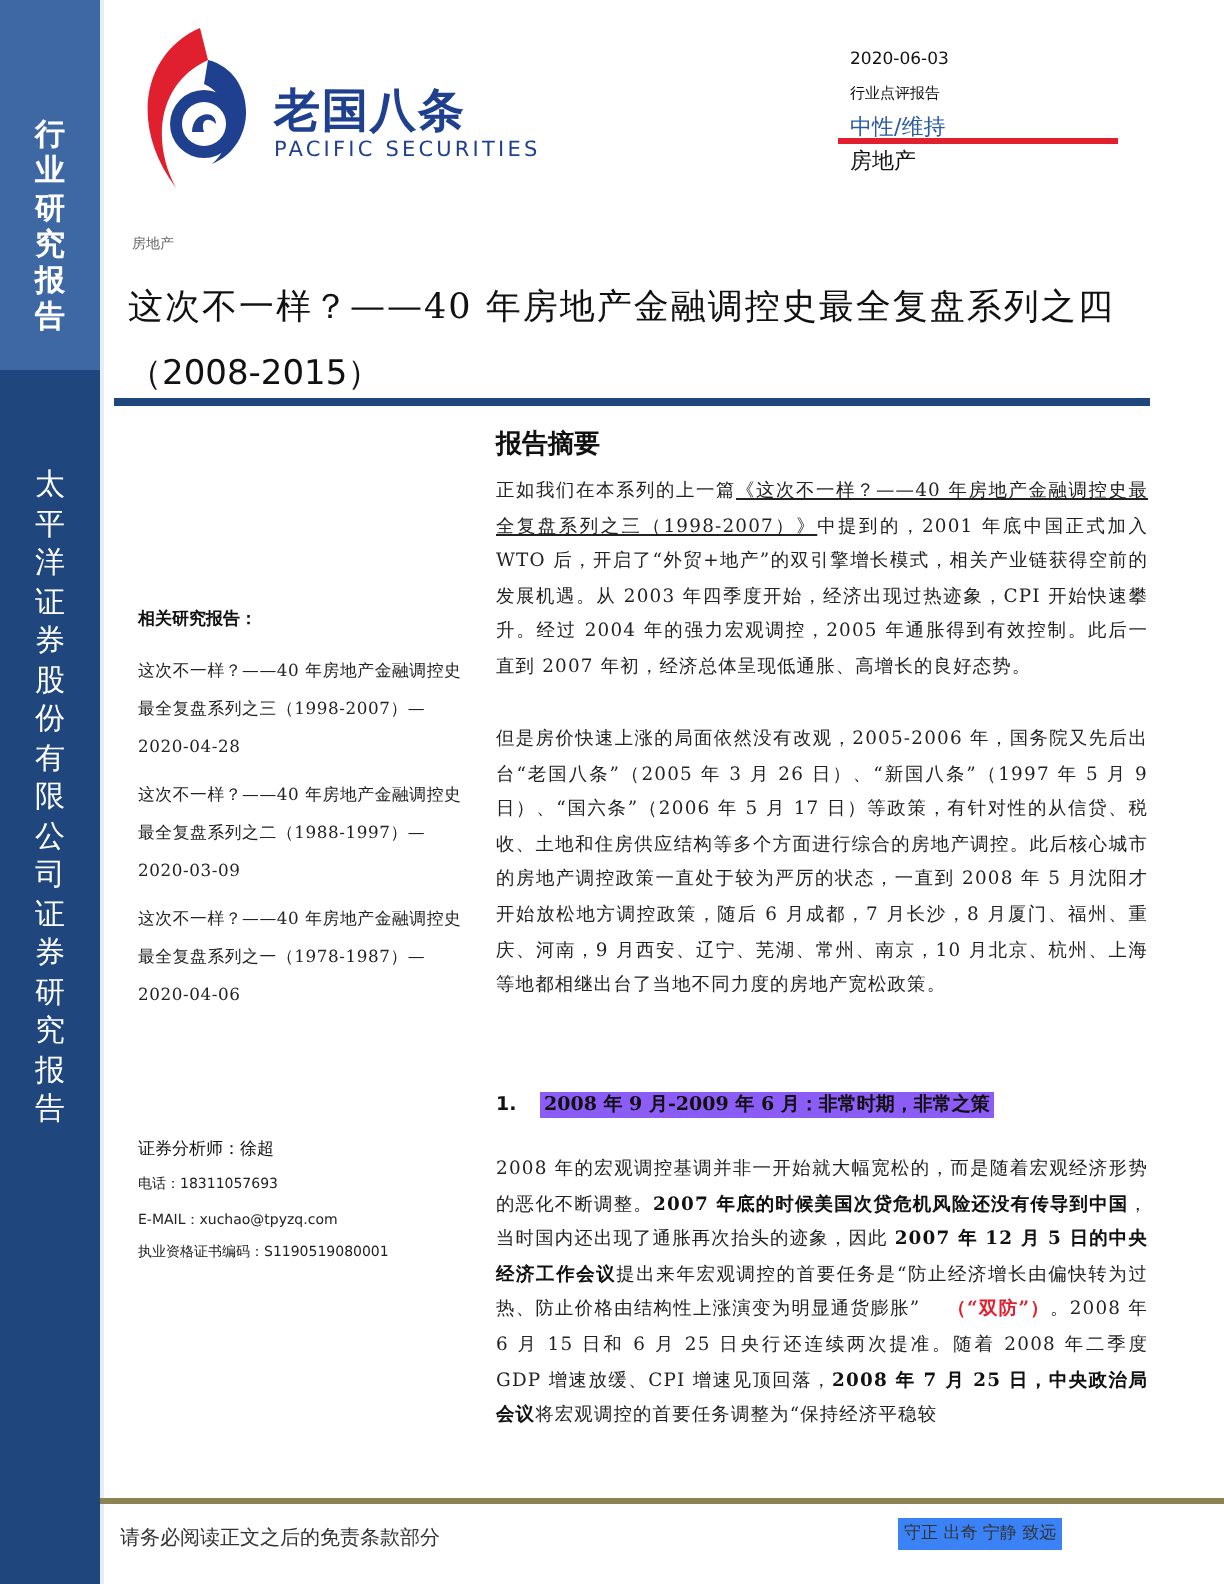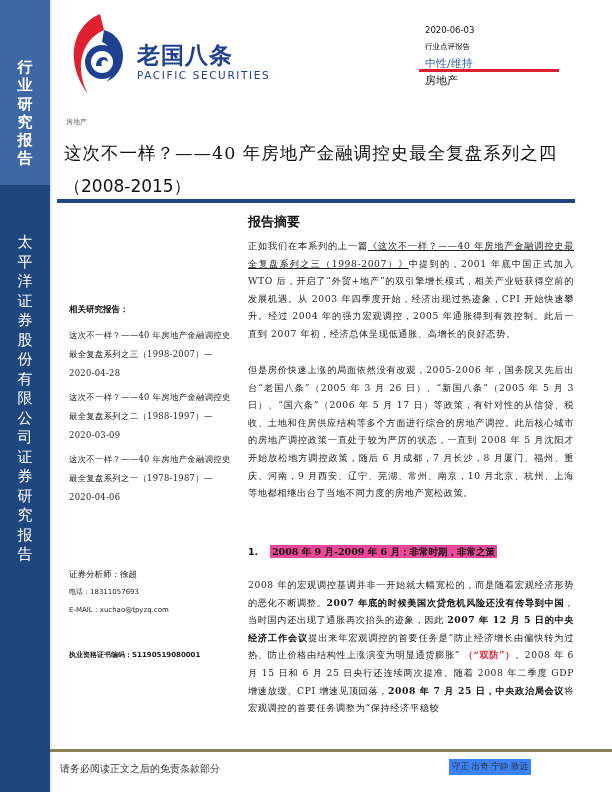--- a/index.html
+++ b/index.html
@@ -38,23 +38,23 @@
 
   .analyst { position:absolute; left:69px; top:569px; font-size:8.5px; font-weight:normal; font-family:"DejaVu Serif", serif; }
   .contact { position:absolute; left:69px; font-size:7px; color:#222; white-space:nowrap; }
 
   .abs-h { position:absolute; left:248px; top:213px; font-size:13px; font-weight:bold; font-family:"DejaVu Serif", serif; }
   .body-text { position:absolute; left:248px; width:326px; font-size:9.2px; line-height:17.6px;
                font-family:"DejaVu Serif", serif; color:#222; text-align:justify; letter-spacing:0.6px; }
   .body-text u { text-decoration:underline; }
   .sec { position:absolute; left:248px; top:546px; font-size:9.5px; font-weight:bold; white-space:nowrap; }
   .sec .num { display:inline-block; width:22px; }
-  .sec .hl { background:#ec4899; padding:1px 2px; font-family:"DejaVu Serif", serif; }
+  .sec .hl { background:#8b5cf6; padding:1px 2px; font-family:"DejaVu Serif", serif; }
   .b { font-weight:bold; color:#111; }
-  .red { color:#e0202f; font-weight:bold; }
+  .red { color:#e0202f; font-weight:bold;margin-left:10px; }
 
   .foot-rule { position:absolute; left:50px; top:749px; width:562px; height:3px; background:#8c8354; }
   .foot-left { position:absolute; left:60px; top:762px; font-size:10px; color:#333; font-family:"DejaVu Serif", serif; }
   .foot-right { position:absolute; left:449px; top:759px; font-size:8.5px; color:#333; background:#3b82f6;
                 padding:2px 3px; font-family:"DejaVu Serif", serif; white-space:nowrap; }
 </style>
 </head>
 <body>
 
 <div class="sidebar-top"></div>
@@ -115,24 +115,24 @@
 <div class="title-rule"></div>
 
 <div class="related-h">相关研究报告：</div>
 <div class="rel-item" style="top:326px;">这次不一样？——40 年房地产金融调控史最全复盘系列之三（1998-2007）—2020-04-28</div>
 <div class="rel-item" style="top:388px;">这次不一样？——40 年房地产金融调控史最全复盘系列之二（1988-1997）—2020-03-09</div>
 <div class="rel-item" style="top:450px;">这次不一样？——40 年房地产金融调控史最全复盘系列之一（1978-1987）—2020-04-06</div>
 
 <div class="analyst">证券分析师：徐超</div>
 <div class="contact" style="top:587px;">电话：18311057693</div>
 <div class="contact" style="top:605px;">E-MAIL：xuchao@tpyzq.com</div>
-<div class="contact" style="top:650px;font-weight:bold;">执业资格证书编码：S1190519080001</div>
+<div class="contact" style="top:621px;">执业资格证书编码：S1190519080001</div>
 
 <div class="abs-h">报告摘要</div>
 <div class="body-text" style="top:237px;"><span>正如我们在本系列的上一篇</span><u>《这次不一样？——40 年房地产金融调控史最全复盘系列之三（1998-2007）》</u><span>中提到的，2001 年底中国正式加入 WTO 后，开启了“外贸+地产”的双引擎增长模式，相关产业链获得空前的发展机遇。从 2003 年四季度开始，经济出现过热迹象，CPI 开始快速攀升。经过 2004 年的强力宏观调控，2005 年通胀得到有效控制。此后一直到 2007 年初，经济总体呈现低通胀、高增长的良好态势。</span></div>
-<div class="body-text" style="top:361px;">但是房价快速上涨的局面依然没有改观，2005-2006 年，国务院又先后出台“老国八条”（2005 年 3 月 26 日）、“新国八条”（2005 年 5 月 3 日）、“国六条”（2006 年 5 月 17 日）等政策，有针对性的从信贷、税收、土地和住房供应结构等多个方面进行综合的房地产调控。此后核心城市的房地产调控政策一直处于较为严厉的状态，一直到 2008 年 5 月沈阳才开始放松地方调控政策，随后 6 月成都，7 月长沙，8 月厦门、福州、重庆、河南，9 月西安、辽宁、芜湖、常州、南京，10 月北京、杭州、上海等地都相继出台了当地不同力度的房地产宽松政策。</div>
+<div class="body-text" style="top:361px;">但是房价快速上涨的局面依然没有改观，2005-2006 年，国务院又先后出台“老国八条”（2005 年 3 月 26 日）、“新国八条”（1997 年 5 月 9 日）、“国六条”（2006 年 5 月 17 日）等政策，有针对性的从信贷、税收、土地和住房供应结构等多个方面进行综合的房地产调控。此后核心城市的房地产调控政策一直处于较为严厉的状态，一直到 2008 年 5 月沈阳才开始放松地方调控政策，随后 6 月成都，7 月长沙，8 月厦门、福州、重庆、河南，9 月西安、辽宁、芜湖、常州、南京，10 月北京、杭州、上海等地都相继出台了当地不同力度的房地产宽松政策。</div>
 
 <div class="sec"><span class="num">1.</span><span class="hl">2008 年 9 月-2009 年 6 月：非常时期，非常之策</span></div>
 <div class="body-text" style="top:576px;"><span>2008 年的宏观调控基调并非一开始就大幅宽松的，而是随着宏观经济形势的恶化不断调整。</span><span class="b">2007 年底的时候美国次贷危机风险还没有传导到中国</span><span>，当时国内还出现了通胀再次抬头的迹象，因此 </span><span class="b">2007 年 12 月 5 日的中央经济工作会议</span><span>提出来年宏观调控的首要任务是“防止经济增长由偏快转为过热、防止价格由结构性上涨演变为明显通货膨胀” </span><span class="red">（“双防”）</span><span>。2008 年 6 月 15 日和 6 月 25 日央行还连续两次提准。随着 2008 年二季度 GDP 增速放缓、CPI 增速见顶回落，</span><span class="b">2008 年 7 月 25 日，中央政治局会议</span><span>将宏观调控的首要任务调整为“保持经济平稳较</span></div>
 
 <div class="foot-rule"></div>
 <div class="foot-left">请务必阅读正文之后的免责条款部分</div>
 <div class="foot-right">守正 出奇 宁静 致远</div>
 
 </body></html>

